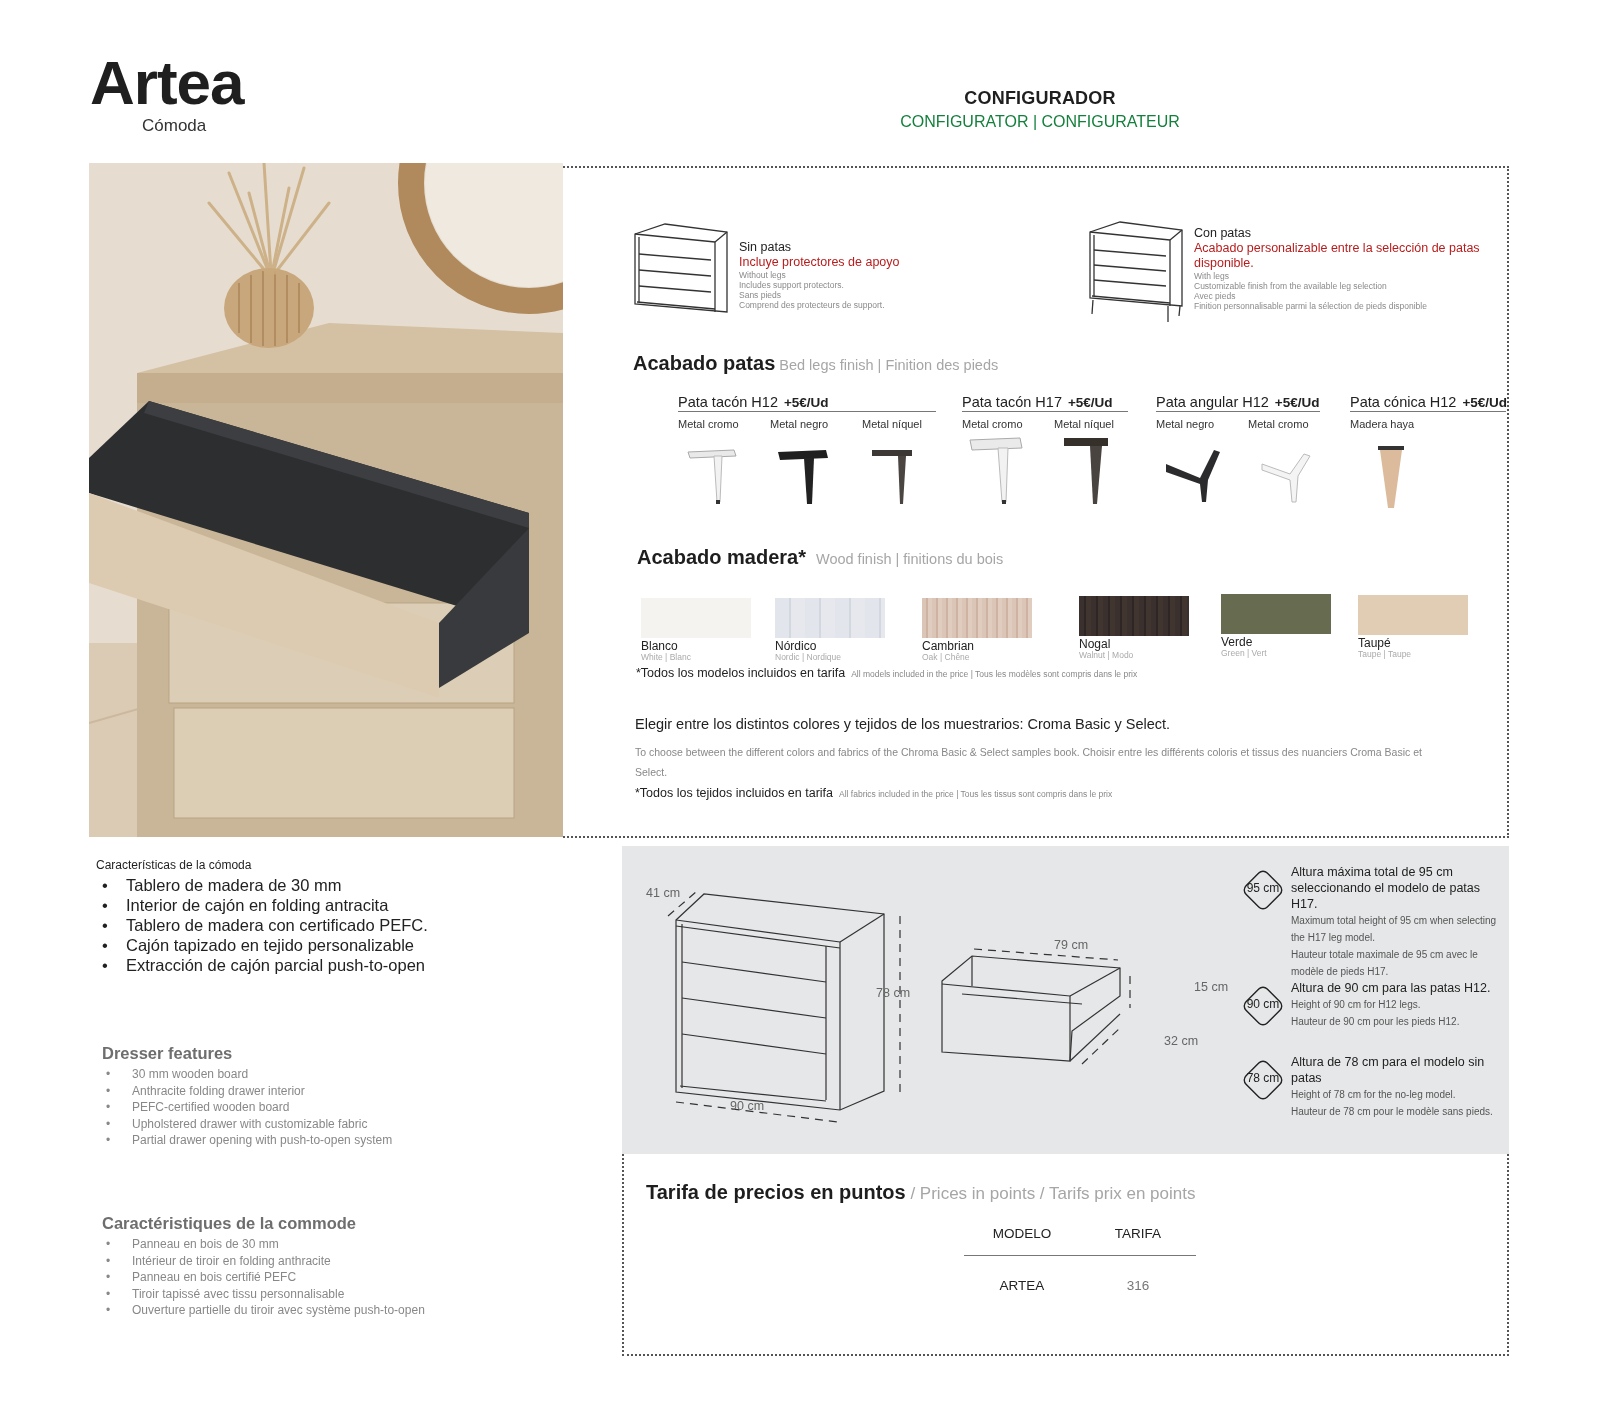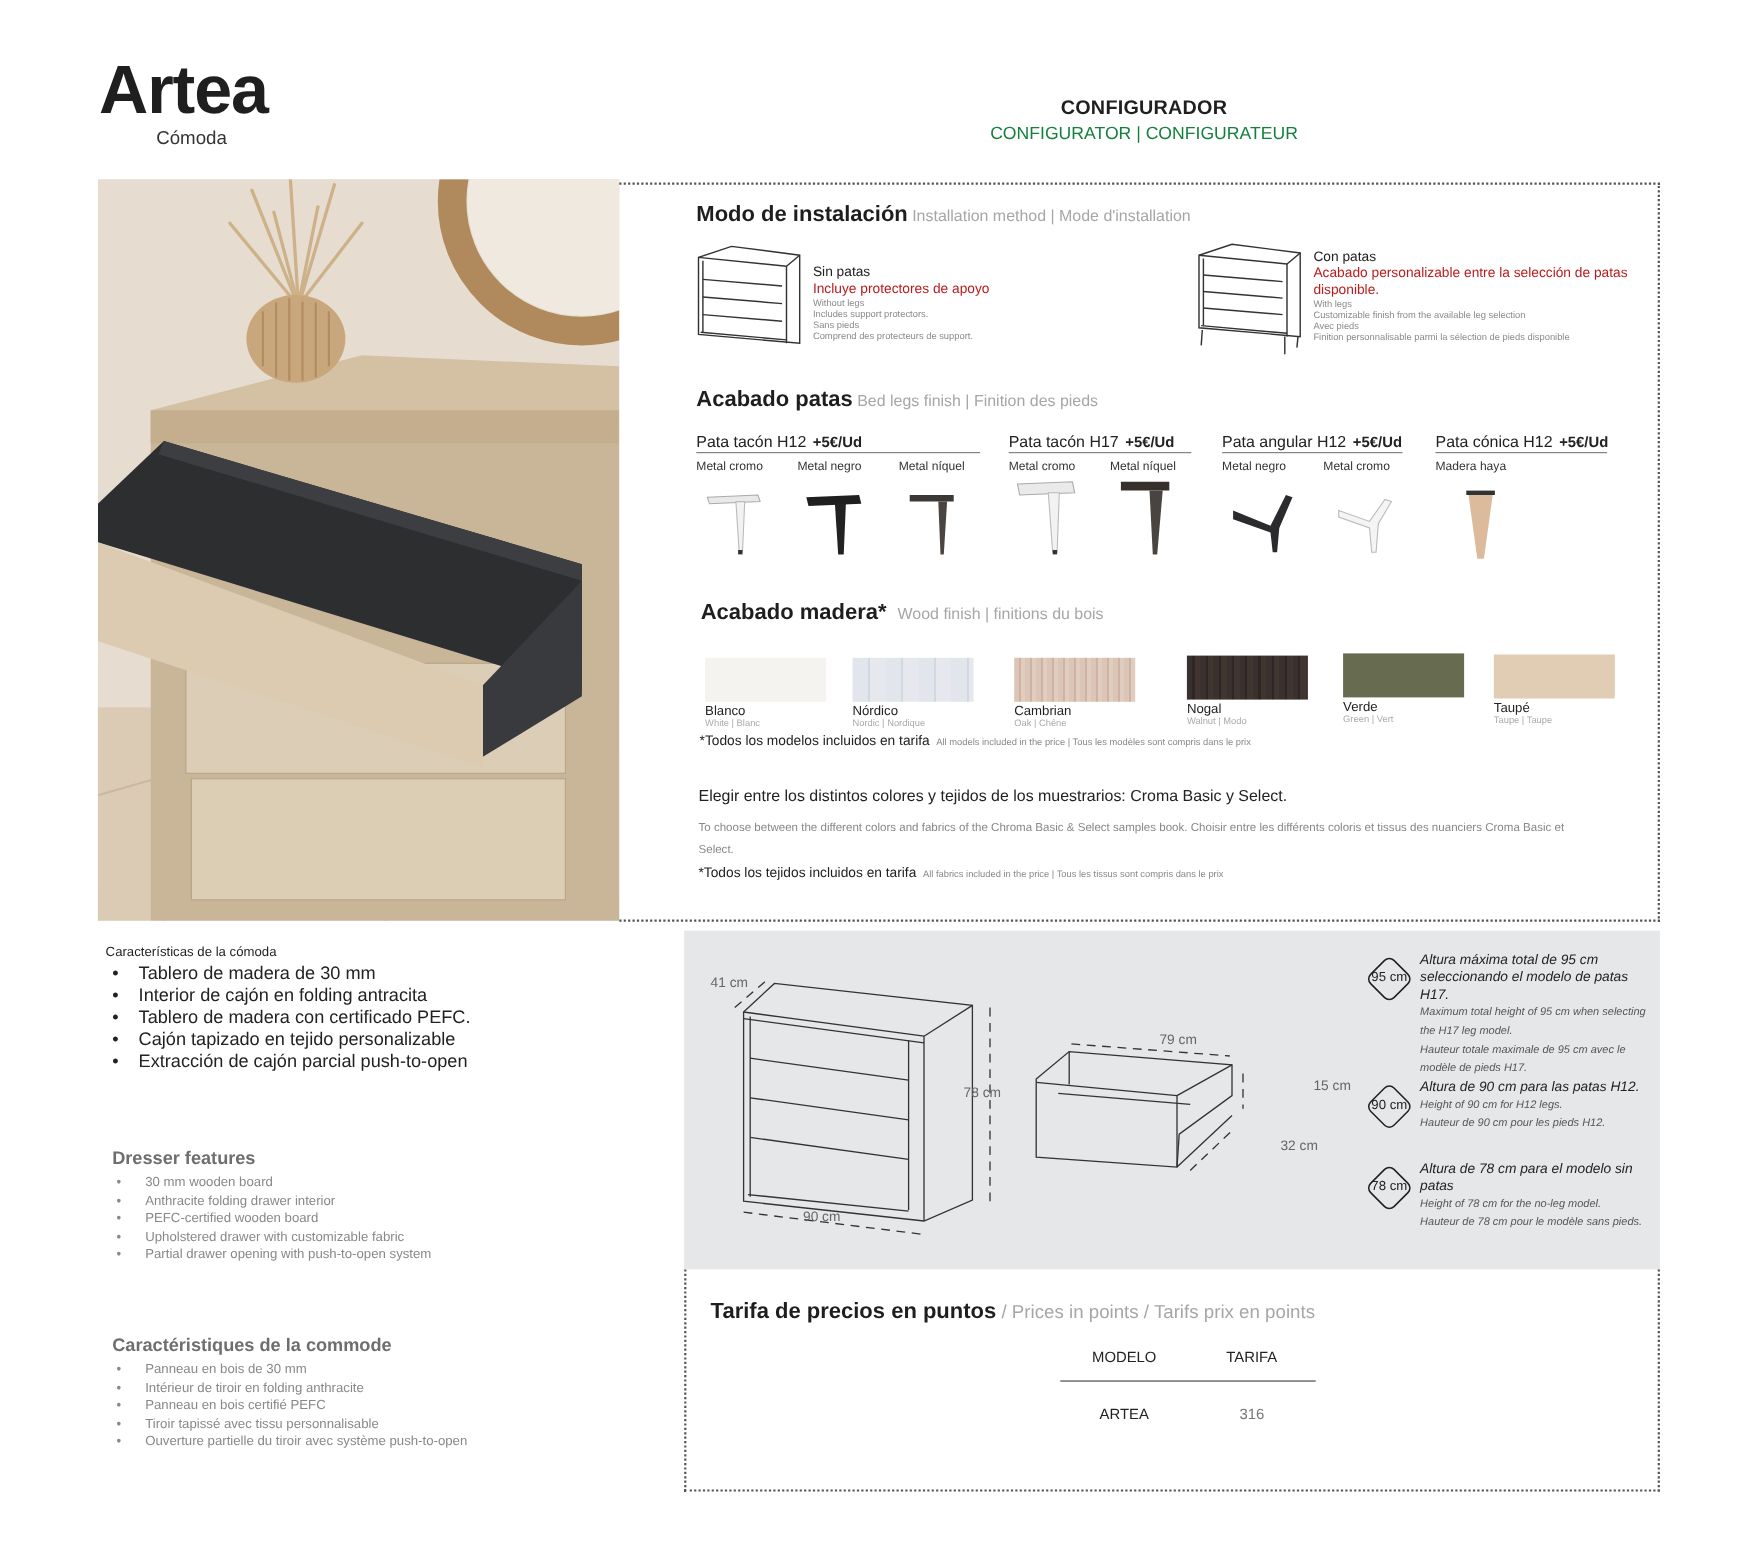--- a/index.html
+++ b/index.html
@@ -20,21 +20,21 @@
   .cfg-box { left: 563px; top: 166px; width: 946px; height: 672px; border: 2px dotted #555; border-left: none; }
   .sec-title { font-size: 20px; font-weight: 700; color: #1e1e1e; white-space: nowrap; }
   .sec-title .sub { font-size: 14.5px; font-weight: 400; color: #a6a6a6; margin-left: 4px; }
 
   .inst { display: flex; gap: 10px; }
   .inst svg { flex: none; }
   .inst-txt .t1 { font-size: 12.5px; color: #222; line-height: 15px; }
   .inst-txt .t2 { font-size: 12.5px; color: #b91c1c; line-height: 15px; }
   .inst-txt .s { font-size: 8.5px; color: #8a8a8a; line-height: 10px; }
 
-  .leg-group { position: absolute; }
+  .leg-group { position: absolute; margin-left: 45px; }
   .leg-head { font-size: 14.5px; color: #222; border-bottom: 1.5px solid #777; padding-bottom: 1px; white-space: nowrap; }
   .leg-head .p { font-weight: 600; margin-left: 6px; font-size: 13.5px; }
   .leg-items { display: flex; margin-top: 6px; }
   .leg-item { width: 92px; }
   .leg-item .lbl { font-size: 11px; color: #333; white-space: nowrap; }
   .leg-item svg { display: block; margin-top: 14px; margin-left: 6px; }
 
   .swatch { position: absolute; width: 110px; }
   .swatch .chip { width: 110px; height: 40px; }
   .swatch .n { font-size: 12px; color: #222; margin-top: 2px; line-height: 12px; }
@@ -53,21 +53,21 @@
   .feat2 li { font-size: 12px; color: #888; line-height: 16.5px; display: flex; }
   .feat2 li .b { width: 30px; flex: none; padding-left: 4px; }
 
   
   .dim-panel { left: 622px; top: 846px; width: 887px; height: 308px; background: #e6e7e8; }
   .dim-lbl { position: absolute; font-size: 12.5px; color: #666; white-space: nowrap; }
   .hinfo { position: absolute; left: 615px; width: 265px; display: flex; }
   .hinfo .badge { width: 52px; height: 52px; flex: none; position: relative; }
   .hinfo .badge svg { position: absolute; left: 0; top: 0; }
   .hinfo .badge span { position: absolute; left: 0; top: 17px; width: 52px; text-align: center; font-size: 12px; color: #222; }
-  .hinfo .txt { margin-left: 2px; font-style: italic; }
+  .hinfo .txt { margin-left: 2px; }
   .hinfo .es { font-size: 12.5px; color: #222; line-height: 16px; }
   .hinfo .fr { font-size: 10px; color: #555; line-height: 17px; }
 
   
   .price-box { left: 622px; top: 1154px; width: 887px; height: 202px; border: 2px dotted #555; border-top: none; }
   .price-title { font-size: 20px; font-weight: 700; color: #1e1e1e; white-space: nowrap; }
   .price-title .sub { font-size: 17px; font-weight: 400; color: #a6a6a6; }
   table.pt { position: absolute; left: 340px; top: 72px; border-collapse: collapse; }
   table.pt th { font-size: 13.5px; font-weight: 400; color: #222; padding: 0 0 14px 0; width: 116px; text-align: center; border-bottom: 1.5px solid #777; }
   table.pt td { font-size: 13.5px; color: #222; text-align: center; padding-top: 22px; }
@@ -127,23 +127,20 @@
         <line x1="178" y1="110" x2="120" y2="40"></line>
       <line x1="186" y1="110" x2="240" y2="40"></line>
         <line x1="181" y1="110" x2="160" y2="30"></line>
       <line x1="183" y1="110" x2="200" y2="25"></line>
     </g>
   </svg>
 </div>
 
 <div class="abs cfg-box">
 
-  <div class="abs sec-title" style="left:70px; top:16px;">
-    <span>Modo de instalación</span><span class="sub">Installation method | Mode d'installation</span>
-  </div>
 
   <div class="abs inst" style="left:70px; top:54px;">
     <svg width="96" height="92" viewBox="0 0 96 92">
       <g fill="none" stroke="#333" stroke-width="1.3">
         <polygon points="2,12 32,2 94,10 94,90 2,82"></polygon>
         <line x1="2" y1="12" x2="82" y2="20"></line>
           <line x1="82" y1="20" x2="94" y2="10"></line>
         <line x1="82" y1="20" x2="82" y2="90"></line>
         <line x1="6" y1="15" x2="6" y2="80"></line>
         <line x1="6" y1="32" x2="78" y2="38"></line>

